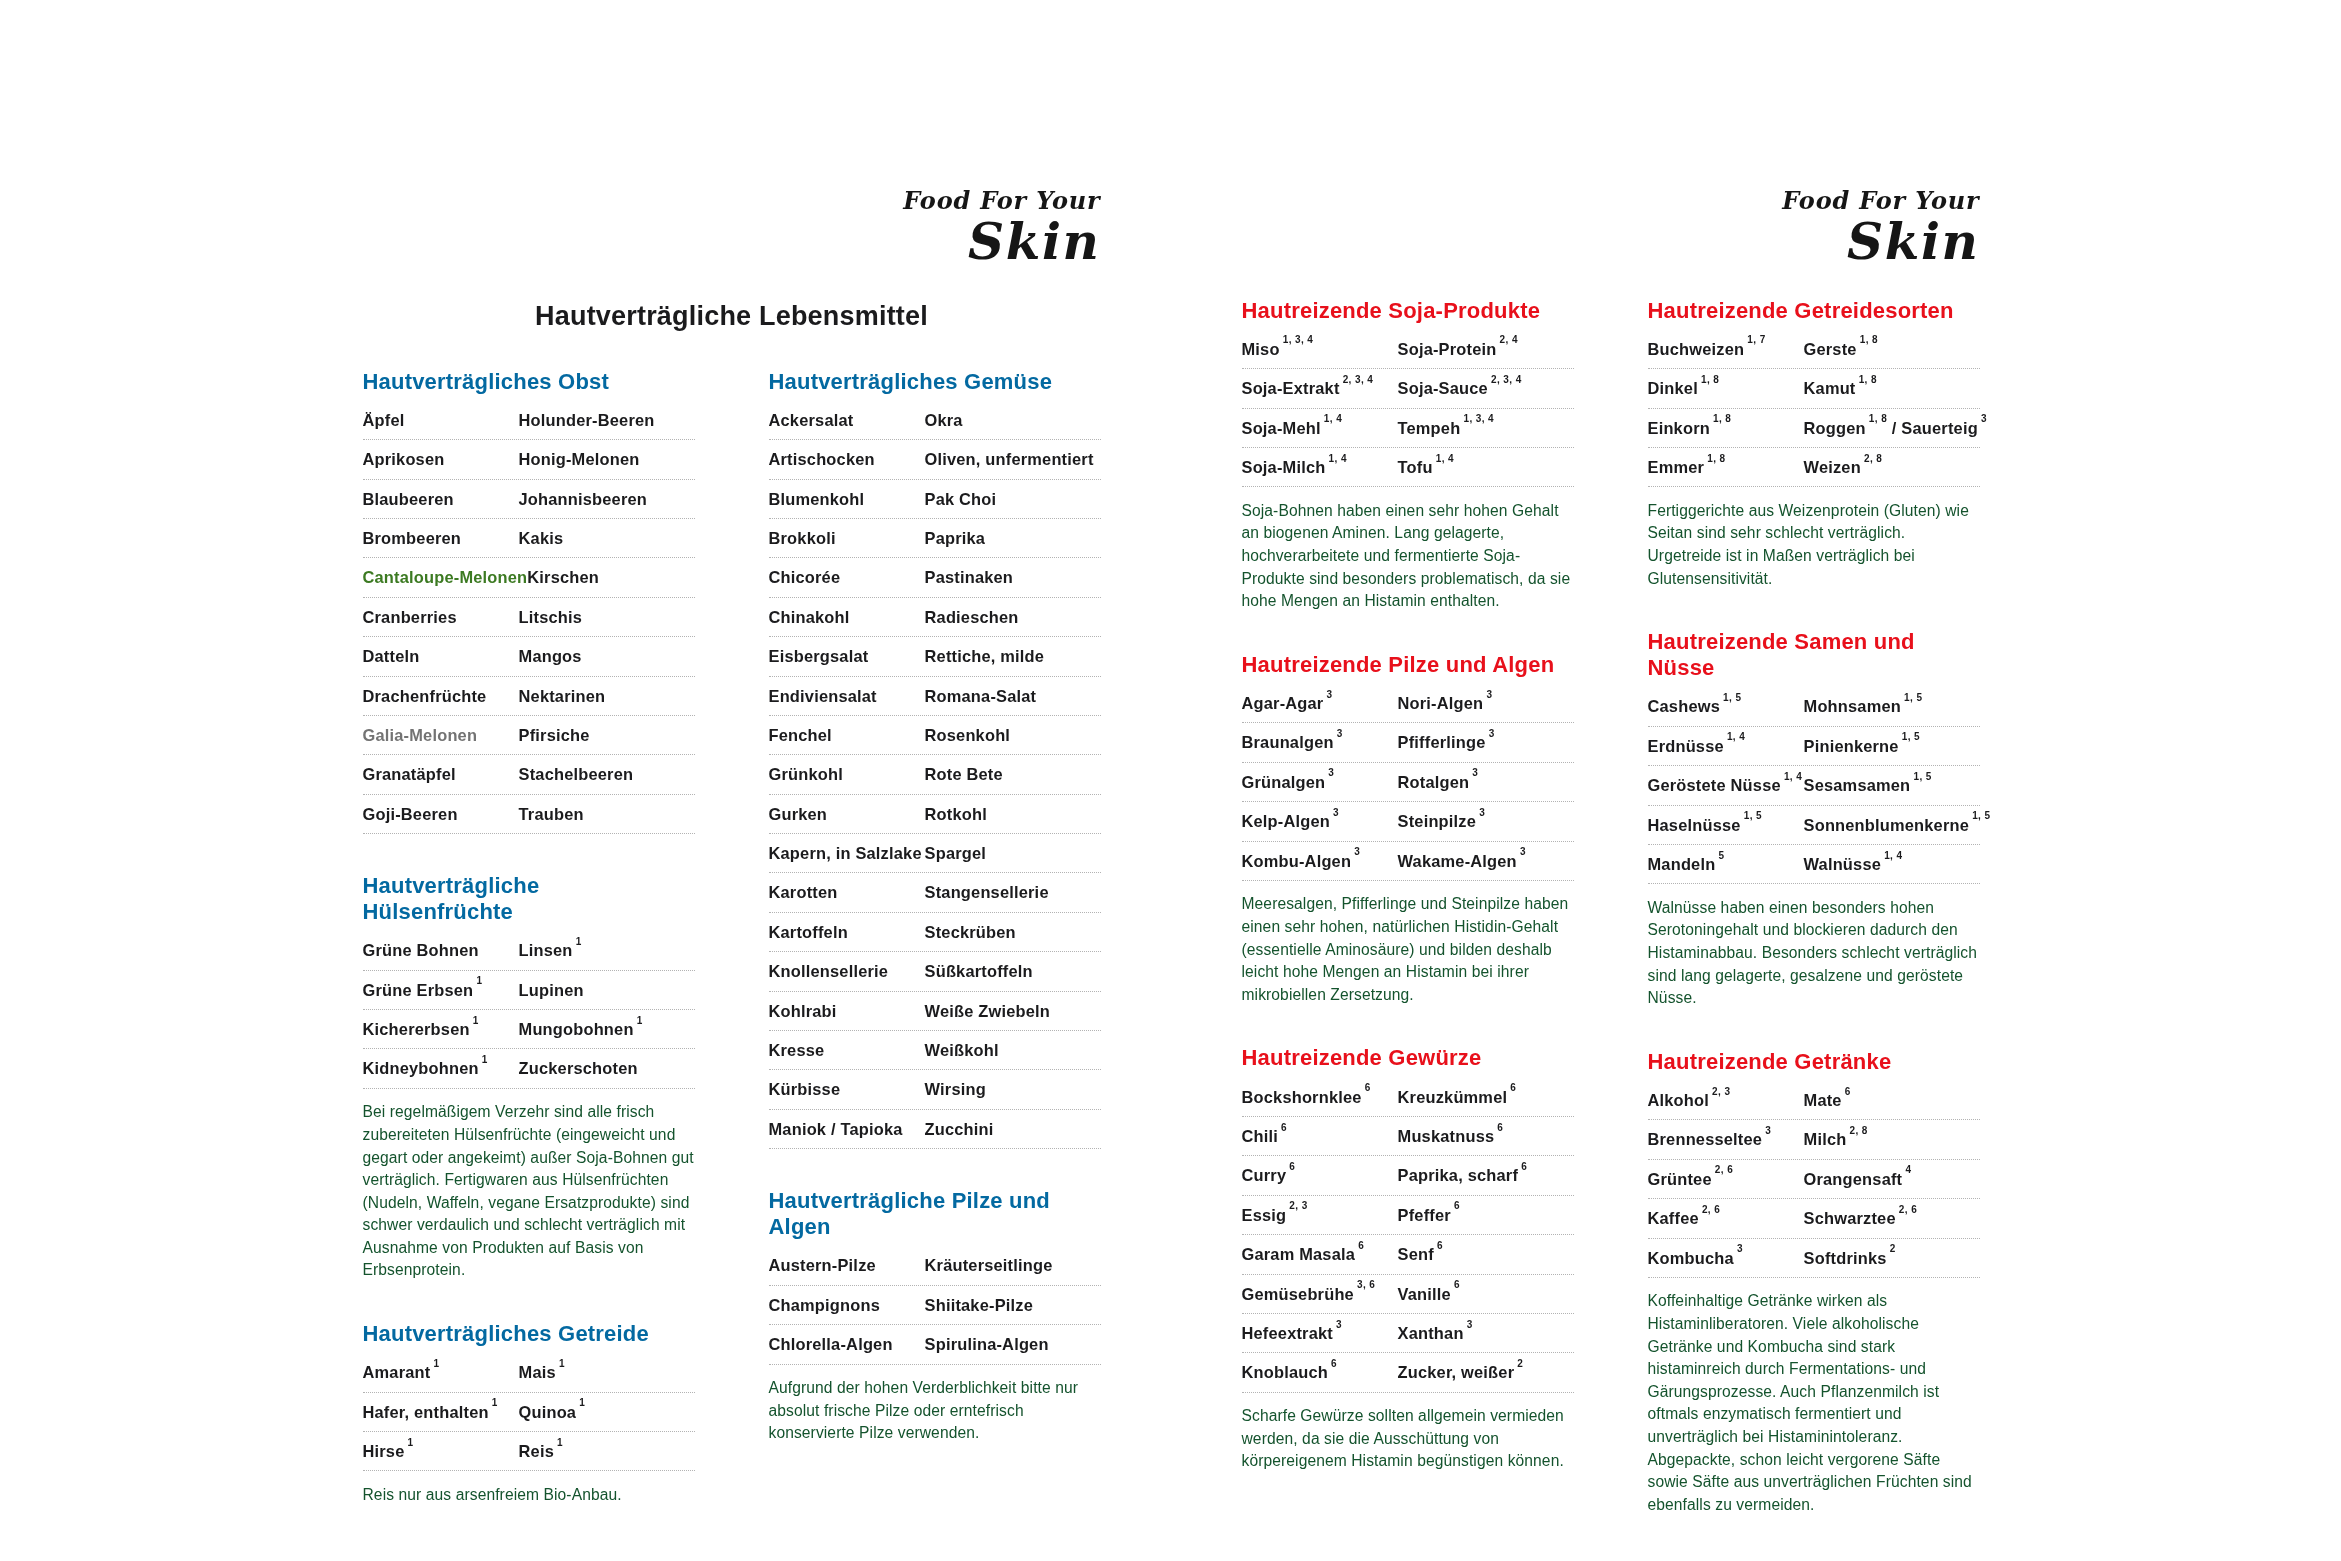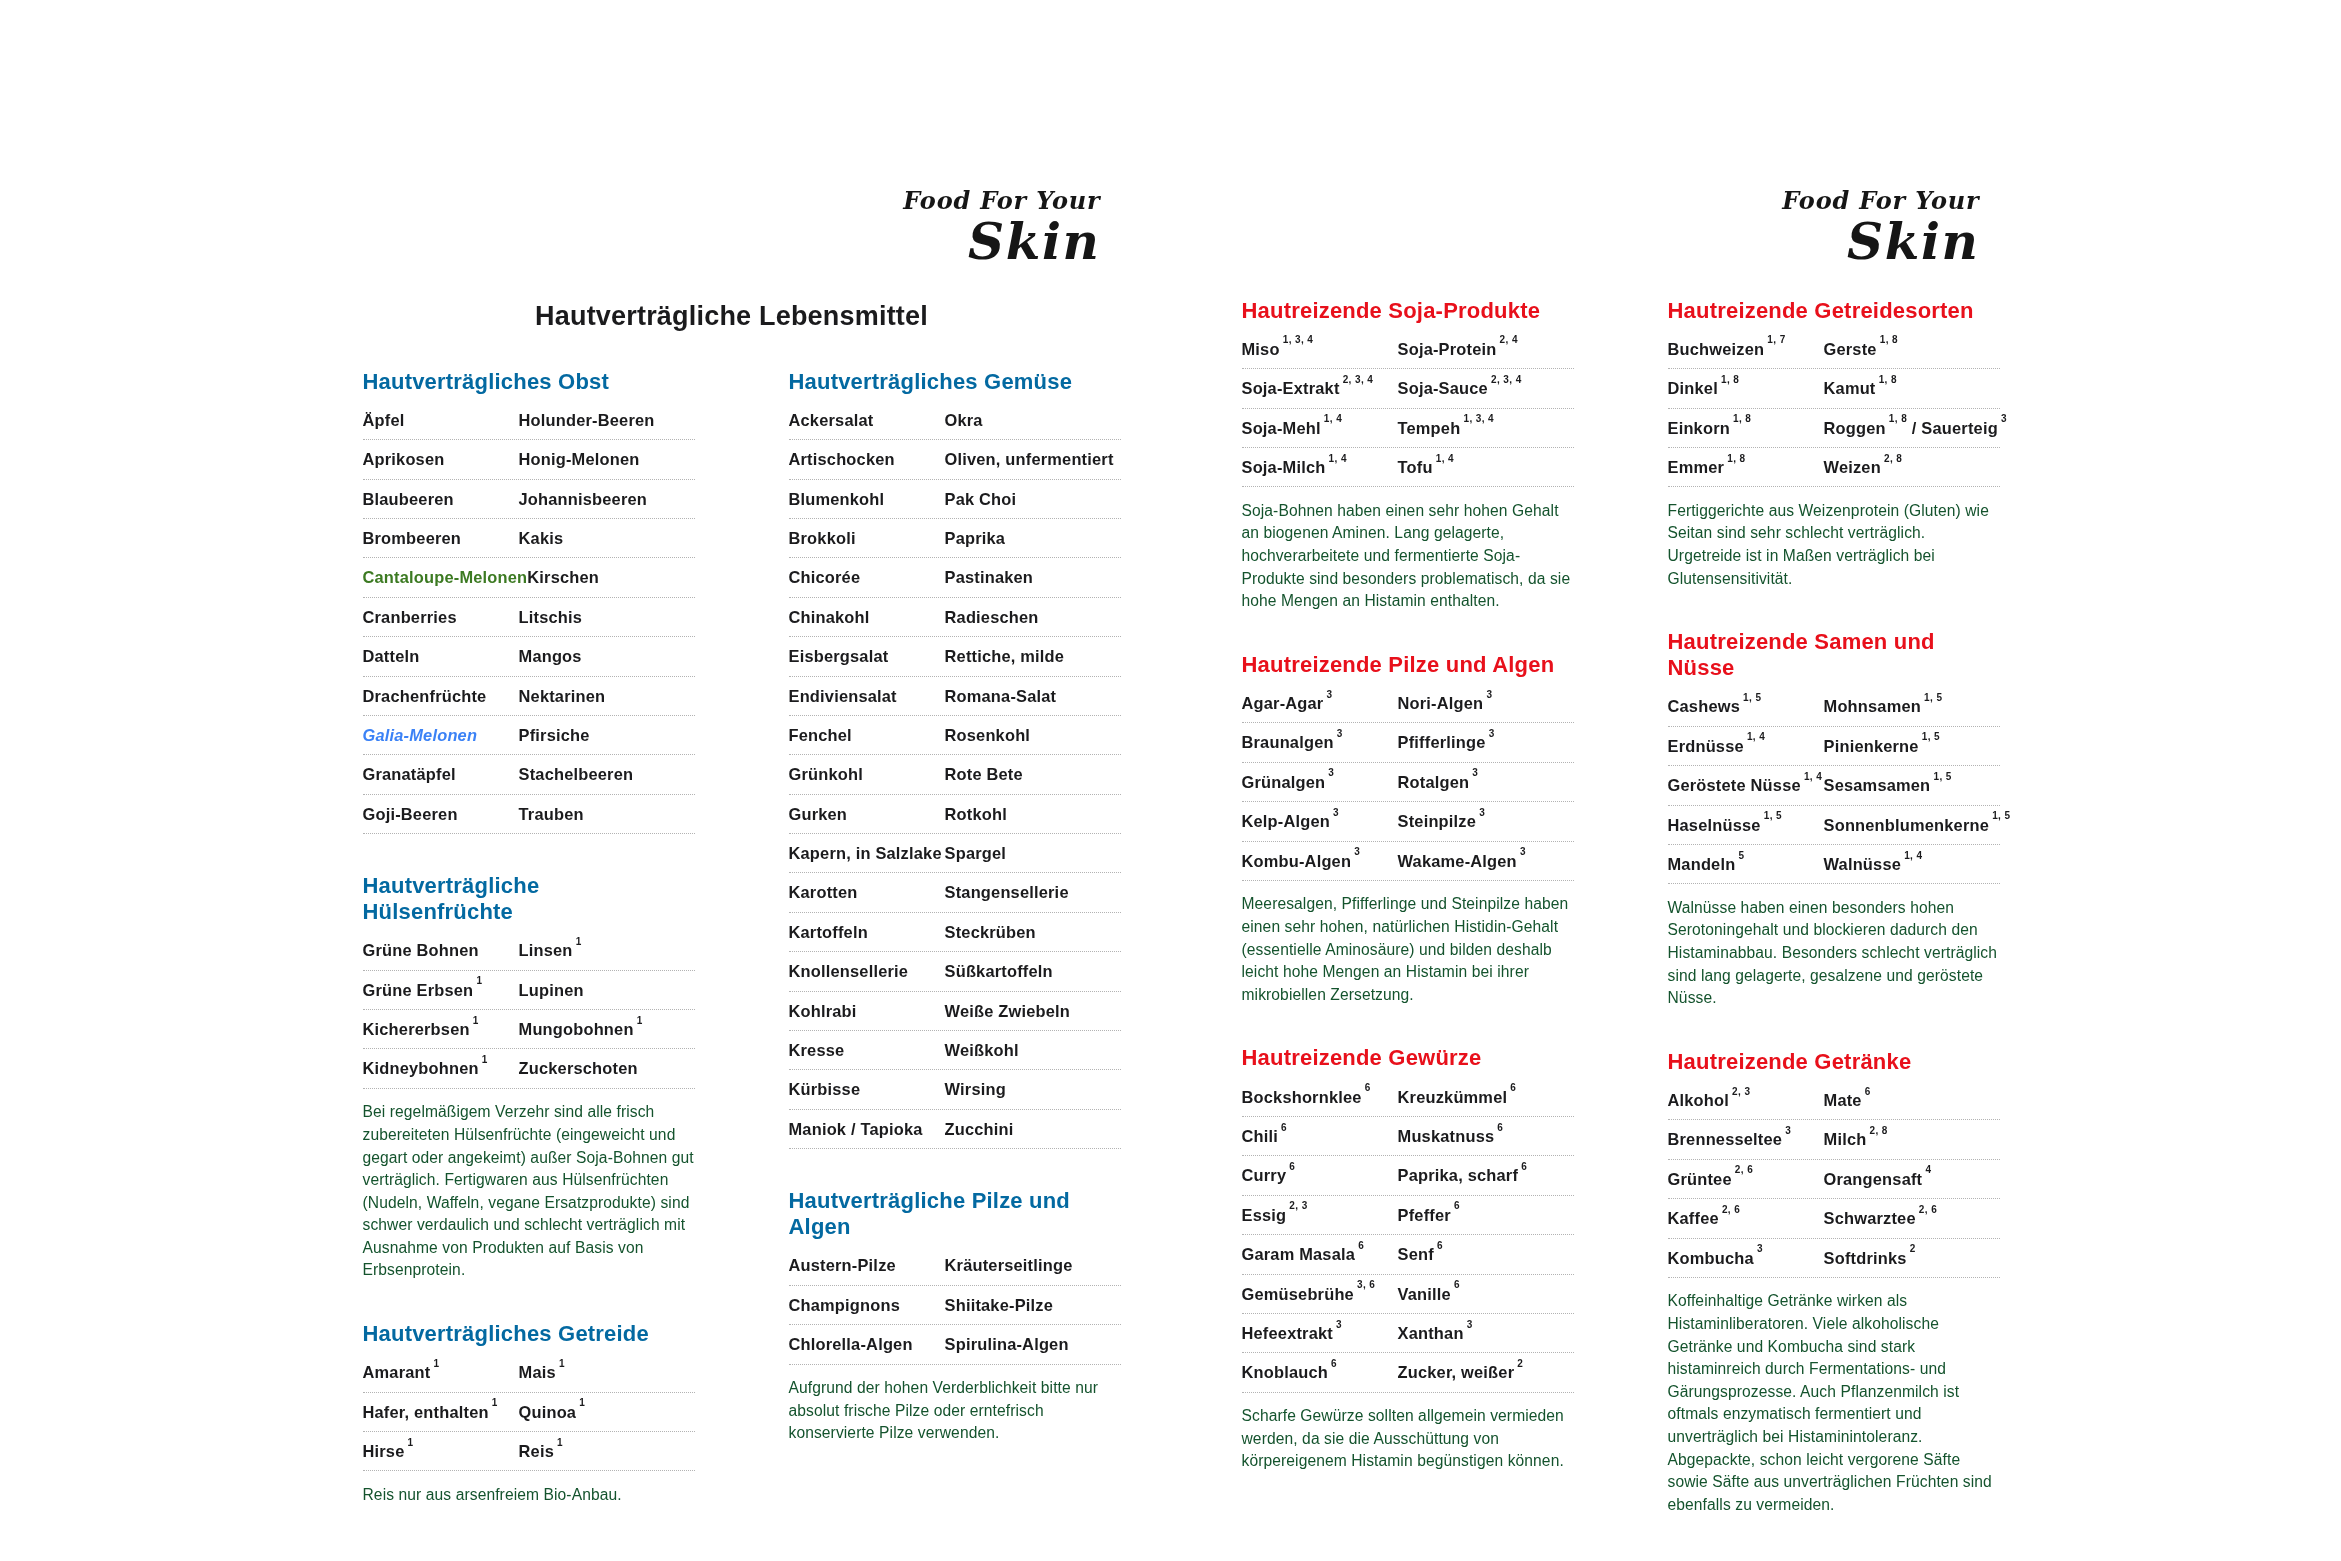--- a/index.html
+++ b/index.html
@@ -15,40 +15,40 @@
     font-size:24px;letter-spacing:0.8px;color:#161616;
   }
   .logo-line2{
     font-family:"DejaVu Serif",serif;font-style:italic;font-weight:700;
     font-size:50px;line-height:1.0;margin-top:1.6px;color:#161616;letter-spacing:1.6px;
   }
   .page-title{
     text-align:center;font-size:27px;font-weight:800;color:#1b1b1d;
     margin:34px 0 37px 0;letter-spacing:0.2px;
   }
-  .cols{display:flex;gap:94px;}
+  .cols{display:flex;gap:74px;}
   .page[data-page="1"] .cols{margin-top:31px;}
   .col{width:332px;flex:0 0 auto;}
   .section{margin-bottom:39px;}
   .section-title{
     font-size:22px;font-weight:800;margin:0 0 6.2px 0;letter-spacing:0.2px;
   }
   .section-title.green{color:#0369a1;}
   .section-title.red{color:#e8101b;}
   .row{
     display:flex;align-items:flex-start;
     padding:10px 0 9.4px 0;
     border-bottom:1.6px dotted #b3b3b3;
   }
   .cell{white-space:nowrap;}
   .cell-l{flex:0 0 47%;}
   .cell-r{flex:1;}
   .item-text{font-size:16.4px;font-weight:700;color:#1b1b1d;letter-spacing:0.2px;}
   .hl-green .item-text{color:#3c7a22;}
-  .hl-olive .item-text{color:#3b82f6;font-style:italic;}
+  .hl-olive .item-text{color:#737373;}
   .fn{
     font-size:10px;font-weight:700;color:#1b1b1d;
     position:relative;top:-6.2px;margin-left:3.1px;letter-spacing:0.4px;
   }
   .note{
     font-size:15.6px;line-height:22.6px;color:#14532d;margin:12.5px 0 0 0;
     letter-spacing:0.1px;
   }
 </style>
 </head>

